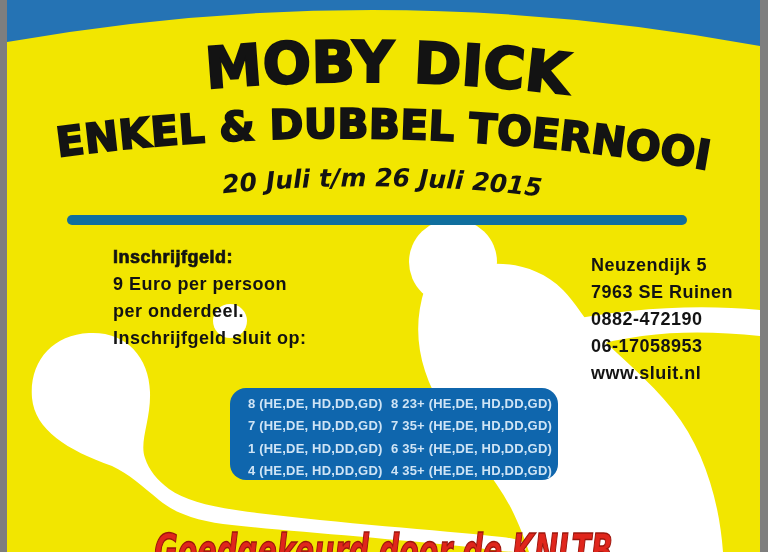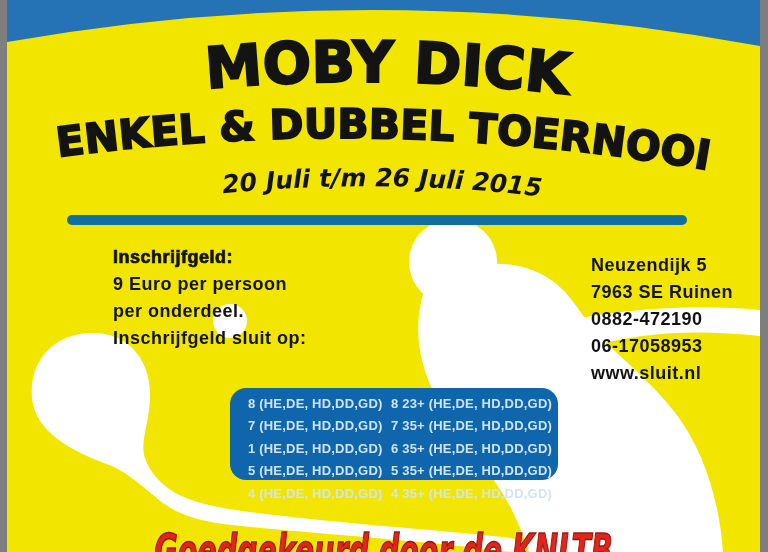--- a/index.html
+++ b/index.html
@@ -118,24 +118,20 @@
       </div>
       <div class="category-row">
         <span>7 (HE,DE, HD,DD,GD)</span>
         <span>7 35+ (HE,DE, HD,DD,GD)</span>
       </div>
       <div class="category-row">
         <span>1 (HE,DE, HD,DD,GD)</span>
         <span>6 35+ (HE,DE, HD,DD,GD)</span>
       </div>
       <div class="category-row">
-        <span>5 (HE,DE, HD,DD,GD)</span>
-        <span>5 35+ (HE,DE, HD,DD,GD)</span>
-      </div>
-      <div class="category-row">
         <span>4 (HE,DE, HD,DD,GD)</span>
         <span>4 35+ (HE,DE, HD,DD,GD)</span>
       </div>
     </div>
 
     <div class="footer">Goedgekeurd door de KNLTB</div>
 
   </div>
 </div>
 

